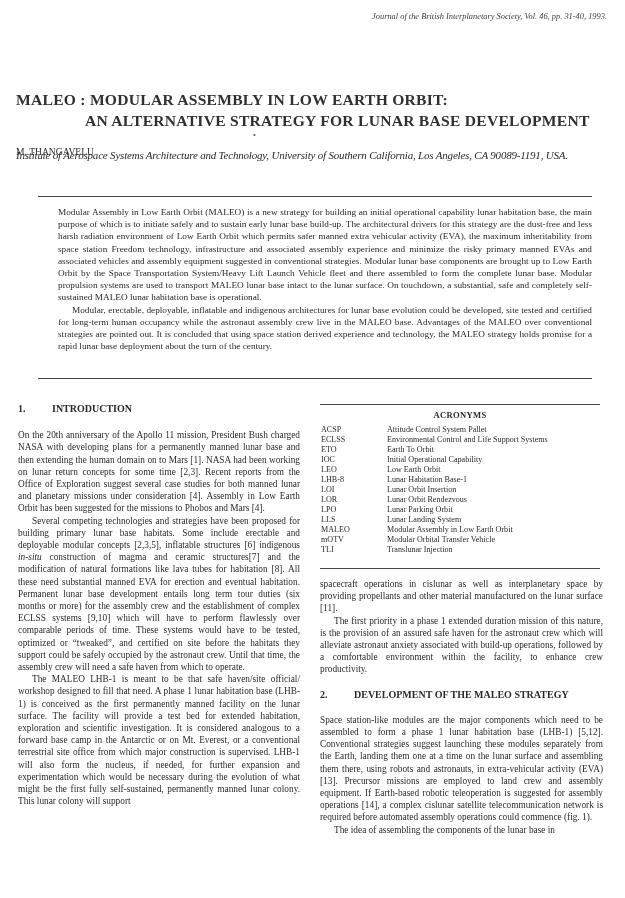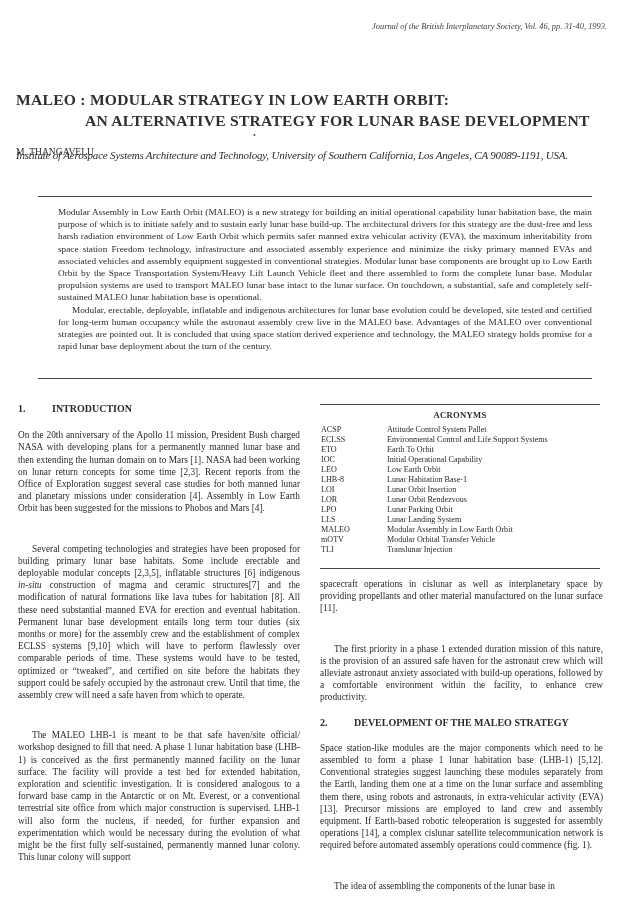--- a/index.html
+++ b/index.html
@@ -3,53 +3,53 @@
 <meta charset="utf-8">
 <style>
   html, body { margin: 0; padding: 0; background: #ffffff; }
   body {
     width: 625px; height: 898px; position: relative; overflow: hidden;
     font-family: "Liberation Serif", "DejaVu Serif", serif;
     color: #2a2a2a;
   }
   .abs { position: absolute; }
   .journal {
-    top: 22px; right: 18px; font-size: 8.4px; font-style: italic; color: #3a3a3a;
+    top: 12px; right: 18px; font-size: 8.4px; font-style: italic; color: #3a3a3a;
     white-space: nowrap;
   }
   .title1 { top: 91px; left: 16px; font-size: 15.6px; font-weight: bold; letter-spacing: 0.25px; white-space: nowrap; color: #303030; }
   .title2 { top: 112px; left: 85px; font-size: 15.6px; font-weight: bold; letter-spacing: 0.25px; white-space: nowrap; color: #303030; }
   .dot { top: 131px; left: 253px; font-size: 8px; color: #555; }
   .author { top: 146px; left: 16px; font-size: 9.6px; white-space: nowrap; }
   .affil { top: 149px; left: 16px; font-size: 11px; font-style: italic; white-space: nowrap; letter-spacing: -0.2px; }
   .rule { height: 0; border-top: 1px solid #444; }
   .abstract {
     top: 206px; left: 58px; width: 534px;
     font-size: 9.25px; line-height: 12.2px; text-align: justify;
   }
   .abstract p { margin: 0; }
   .abstract p + p { text-indent: 14px; }
   .col { font-size: 9.3px; line-height: 12.2px; text-align: justify; }
   .col p { margin: 0; }
-  .col p.ind { text-indent: 14px; margin-top: 28px; }
+  .col p.ind { text-indent: 14px; }
   .sec-head { font-size: 10px; font-weight: bold; white-space: nowrap; }
   .sec-head .num { display: inline-block; width: 34px; }
   .acr-title { font-size: 8.6px; font-weight: bold; text-align: center; width: 280px; letter-spacing: 0.3px; }
   .acr-table { border-collapse: collapse; font-size: 8.1px; line-height: 10px; }
   .acr-table td { padding: 0; vertical-align: top; }
   .acr-table td.k { width: 66px; }
   .pagenum { font-size: 8.6px; font-style: italic; margin-top: 44px; }
   i.em { font-style: italic; }
 </style>
 </head>
 <body>
 
 <div class="abs journal">Journal of the British Interplanetary Society, Vol. 46, pp. 31-40, 1993.</div>
 
-<div class="abs title1">MALEO : MODULAR STRATEGY IN LOW EARTH ORBIT:</div>
+<div class="abs title1">MALEO : MODULAR ASSEMBLY IN LOW EARTH ORBIT:</div>
 <div class="abs title2">AN ALTERNATIVE STRATEGY FOR LUNAR BASE DEVELOPMENT</div>
 <div class="abs dot">•</div>
 
 <div class="abs author">M. THANGAVELU</div>
 <div class="abs affil">Institute of Aerospace Systems Architecture and Technology, University of Southern California, Los Angeles, CA 90089-1191, USA.</div>
 
 <div class="abs rule" style="top:196px; left:38px; width:554px;"></div>
 <div class="abs abstract">
   <p>Modular Assembly in Low Earth Orbit (MALEO) is a new strategy for building an initial operational capability lunar habitation base, the main purpose of which is to initiate safely and to sustain early lunar base build-up. The architectural drivers for this strategy are the dust-free and less harsh radiation environment of Low Earth Orbit which permits safer manned extra vehicular activity (EVA), the maximum inheritability from space station Freedom technology, infrastructure and associated assembly experience and minimize the risky primary manned EVAs and associated vehicles and assembly equipment suggested in conventional strategies. Modular lunar base components are brought up to Low Earth Orbit by the Space Transportation System/Heavy Lift Launch Vehicle fleet and there assembled to form the complete lunar base. Modular propulsion systems are used to transport MALEO lunar base intact to the lunar surface. On touchdown, a substantial, safe and completely self-sustained MALEO lunar habitation base is operational.</p>
   <p>Modular, erectable, deployable, inflatable and indigenous architectures for lunar base evolution could be developed, site tested and certified for long-term human occupancy while the astronaut assembly crew live in the MALEO base. Advantages of the MALEO over conventional strategies are pointed out. It is concluded that using space station derived experience and technology, the MALEO strategy holds promise for a rapid lunar base deployment about the turn of the century.</p>

